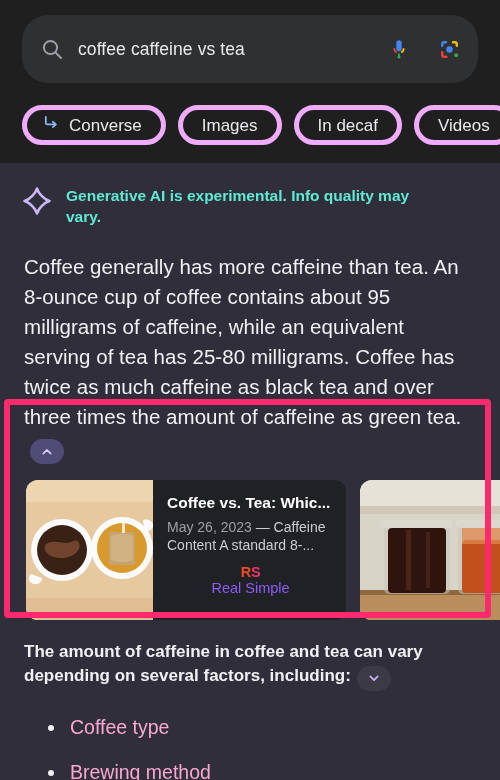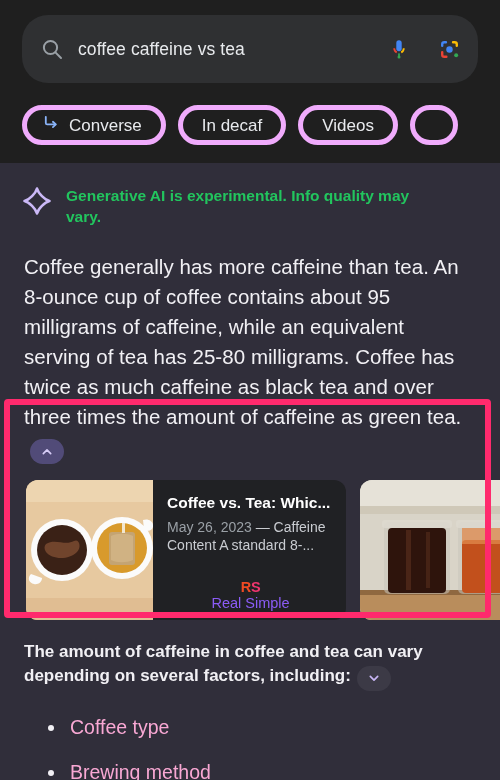--- a/index.html
+++ b/index.html
@@ -60,21 +60,21 @@
     padding: 22px 0 0 0;
     height: 629px;
     position: relative;
   }
   .ai-disclaimer {
     display: flex; gap: 14px; align-items: flex-start;
     padding: 0 24px 0 22px;
   }
   .spark { flex: 0 0 auto; width: 30px; height: 30px; margin-top: 1px; }
   .ai-disclaimer-text {
-    color: #22c55e;
+    color: #5eead4;
     font-size: 15.5px;
     font-weight: bold;
     line-height: 1.38;
     max-width: 360px;
   }
   .ai-body {
     color: #f1f0f4;
     font-size: 20.5px;
     line-height: 1.47;
     padding: 24px 24px 0 24px;
@@ -98,21 +98,21 @@
   }
   .card {
     flex: 0 0 auto;
     width: 320px; height: 140px;
     background: #202124;
     border-radius: 12px;
     display: flex;
     overflow: hidden;
   }
   .card-thumb { flex: 0 0 127px; height: 140px; position: relative; overflow: hidden; }
-  .card-meta { flex: 1 1 auto; padding: 14px 12px 9px 14px; display:flex; flex-direction:column;justify-content:flex-end; }
+  .card-meta { flex: 1 1 auto; padding: 14px 12px 24px 14px; display:flex; flex-direction:column;justify-content:flex-end; }
   .card-title {
     color: #fff; font-size: 15.5px; font-weight: bold;
     white-space: nowrap; overflow: hidden;
   }
   .card-snippet {
     color: #c9ccd1; font-size: 14px; line-height: 1.32; margin-top: 6px;
     max-height: 38px; overflow: hidden;
   }
   .card-snippet .date { color: #9aa0a6; }
   .card-src { margin-top: auto; display: flex; align-items: center; gap: 0; flex-direction: column; }
@@ -187,20 +187,23 @@
 
     <div class="chips">
       <div class="chip chip-converse">
         <span>
           <svg viewBox="0 0 20 20" width="19" height="19">
             <path d="M4 4v6.5a1.5 1.5 0 0 0 1.5 1.5H14" fill="none" stroke="#8ab4f8" stroke-width="1.9" stroke-linecap="round"></path>
             <path d="M11.5 9.2 14.6 12l-3.1 2.8" fill="none" stroke="#8ab4f8" stroke-width="1.9" stroke-linecap="round" stroke-linejoin="round"></path>
           </svg>
         </span>
         <span class="chip-label">Converse</span>
+      </div>
+      <div class="chip">
+        <span class="chip-label">Images</span>
       </div>
       <div class="chip">
         <span class="chip-label">In decaf</span>
       </div>
       <div class="chip">
         <span class="chip-label">Videos</span>
       </div>
       <div class="chip">
         
       </div>

